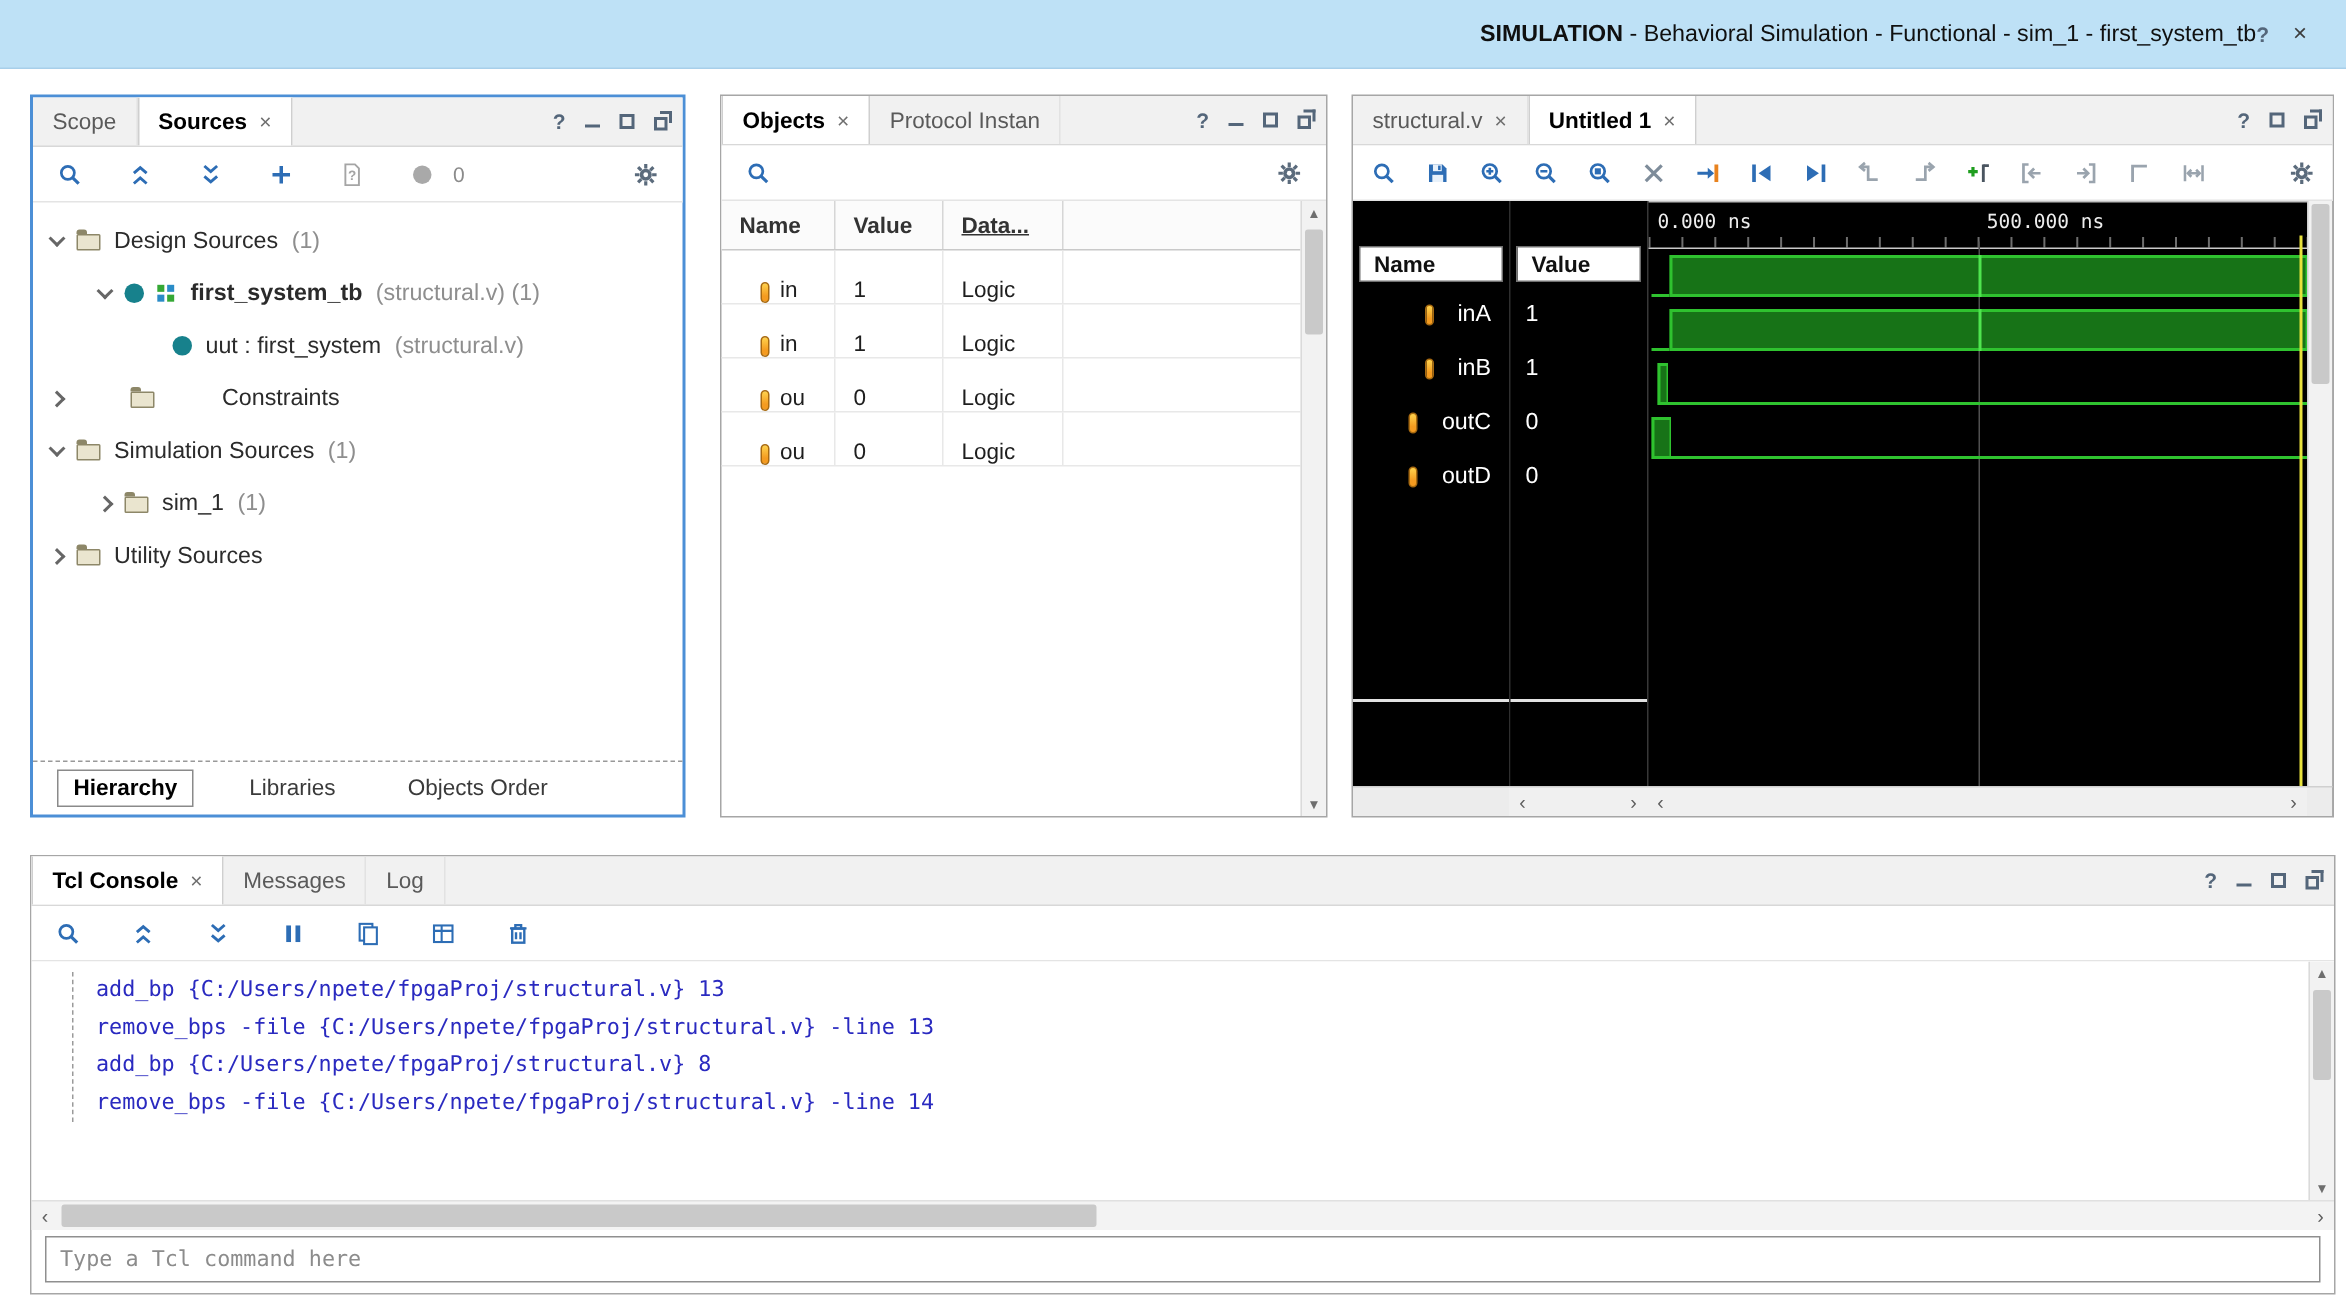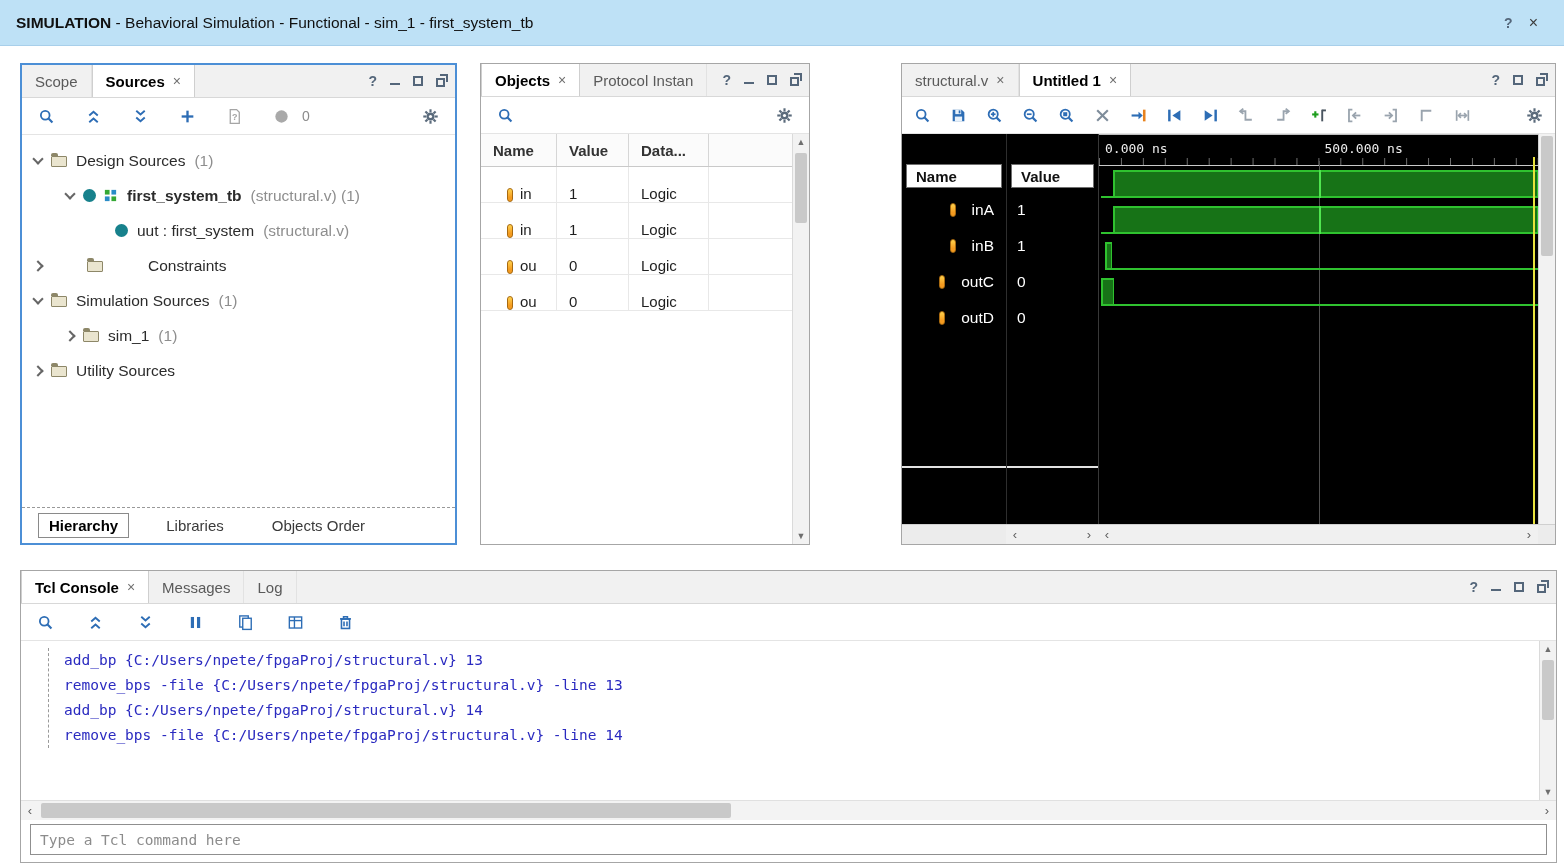--- a/index.html
+++ b/index.html
@@ -11,31 +11,31 @@
     overflow: hidden;
     color: #222;
   }
 
   
   .titlebar {
     position:absolute; top:0; left:0; width:1564px; height:46px;
     background:#BEE1F6; border-bottom:1px solid #A8CFEA;
     display:flex; align-items:center; padding:0 16px;
   }
-  .title-text { flex:1; font-size:15.5px; color:#101010; }
+  .title-text { flex:1; font-size:15.5px; color:#101010;text-align:right; }
   .title-app { font-weight:bold; }
   .titlebar .panel-ctl { gap:16px; }
 
   
   .panel {
     position:absolute; background:#fff; border:1px solid #A6A6A6;
     display:flex; flex-direction:column;
   }
   #sources-panel { left:20px; top:63px; width:437px; height:482px; border:2px solid #4C8FD6; }
-  #objects-panel { left:480px; top:63px; width:330px; height:482px; }
+  #objects-panel { left:480px; top:63px; width:405px; height:482px; }
   #wave-panel    { left:901px; top:63px; width:655px; height:482px; }
   #console-panel { left:20px; top:570px; width:1537px; height:293px; }
 
   
   .tabbar {
     height:33px; flex:none; background:#F1F1F1; border-bottom:1px solid #D8D8D8;
     display:flex; align-items:stretch;
   }
   .tab {
     display:flex; align-items:center; gap:8px; padding:0 13px;
@@ -87,21 +87,21 @@
   .bottom-tabs .tab { border:1px solid transparent; padding:3px 10px; font-size:15px; color:#3A3A3A; background:none; height:auto; }
   .bottom-tabs .tab.active { font-weight:bold; border:1px solid #8A8A8A; background:#fff; color:#000; }
 
   
   .obj-body { flex:1; position:relative; min-height:0; }
   .obj-table { margin-right:17px; }
   .obj-head { display:flex; height:33px; border-bottom:1px solid #C9C9C9; background:#FBFBFB; }
   .obj-hcell { display:flex; align-items:center; padding-left:12px; font-size:15px; color:#333; font-weight:600; border-right:1px solid #D6D6D6; }
   .obj-hcell:nth-child(1){ width:76px; }
   .obj-hcell:nth-child(2){ width:72px; }
-  .obj-hcell:nth-child(3){ width:80px; }
+  .obj-hcell:nth-child(3){ width:80px;text-decoration:underline; }
   .obj-row { display:flex; height:36px; border-bottom:1px solid #E8E8E8; }
   .obj-cell { display:flex; align-items:flex-end; padding-left:12px; font-size:15px; color:#1E1E1E; border-right:1px solid #E8E8E8; }
   .obj-cell.c1 { width:76px; padding-left:26px; gap:7px; }
   .obj-cell.c2 { width:72px; }
   .obj-cell.c3 { width:80px; }
   .thermo-icon { width:6px; height:14px; border-radius:3px; flex:none;
     background:linear-gradient(180deg,#FFD34D 0%,#F49B20 70%); border:1px solid #A86A10; }
 
   
   .vscroll { position:absolute; right:0; top:0; bottom:0; width:17px; background:#F2F2F2; border-left:1px solid #DADADA; }
@@ -693,21 +693,21 @@
           <path d="M6.2 4.4 v-1.8 h3.6 v1.8"></path>
           <line x1="6.6" y1="7" x2="6.6" y2="11.5"></line>
           <line x1="9.4" y1="7" x2="9.4" y2="11.5"></line>
         </svg>
       </span>
     </div>
   <div class="console-body">
     <div id="console-lines">
         <div class="tcl-line">add_bp {C:/Users/npete/fpgaProj/structural.v} 13</div>
         <div class="tcl-line">remove_bps -file {C:/Users/npete/fpgaProj/structural.v} -line 13</div>
-        <div class="tcl-line">add_bp {C:/Users/npete/fpgaProj/structural.v} 14</div>
+        <div class="tcl-line">add_bp {C:/Users/npete/fpgaProj/structural.v} 8</div>
         <div class="tcl-line">remove_bps -file {C:/Users/npete/fpgaProj/structural.v} -line 14</div>
       </div>
     <div class="vscroll">
       <div class="sb-btn">▲</div>
       <div class="sb-thumb" style="top:19px;height:60px;"></div>
       <div class="sb-btn bottom">▼</div>
     </div>
   </div>
   <div class="console-hscroll">
     <div class="hs-btn">‹</div>

